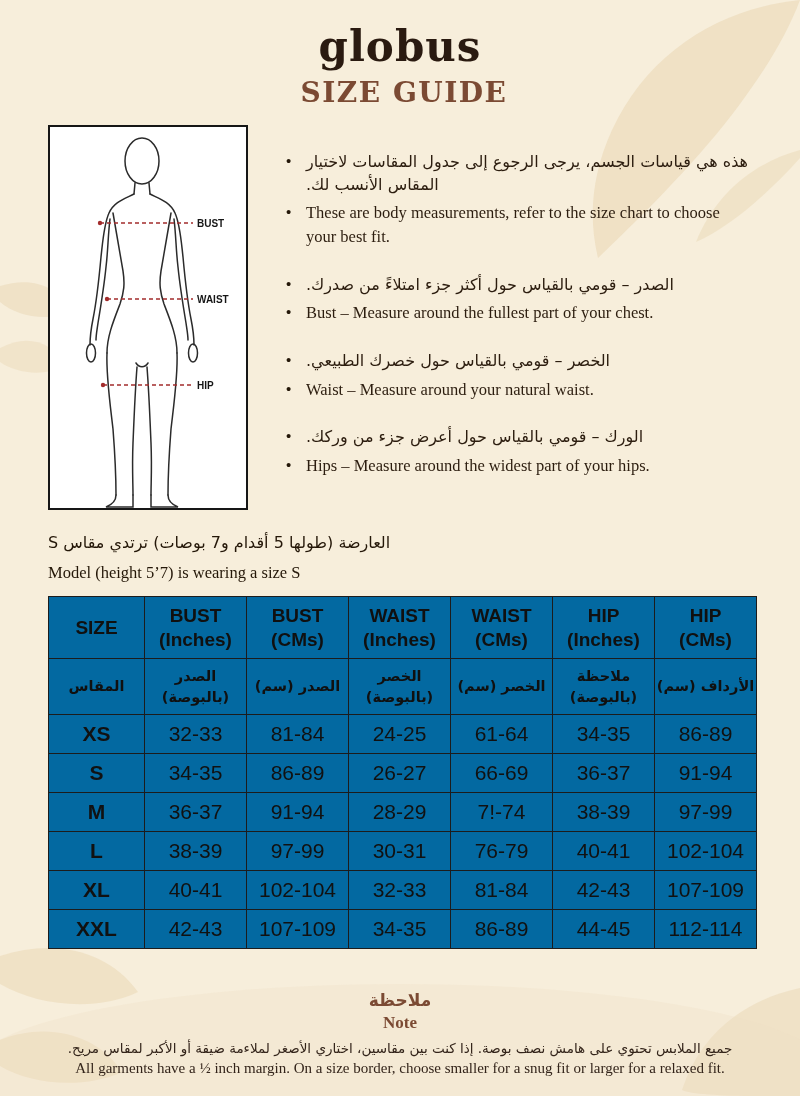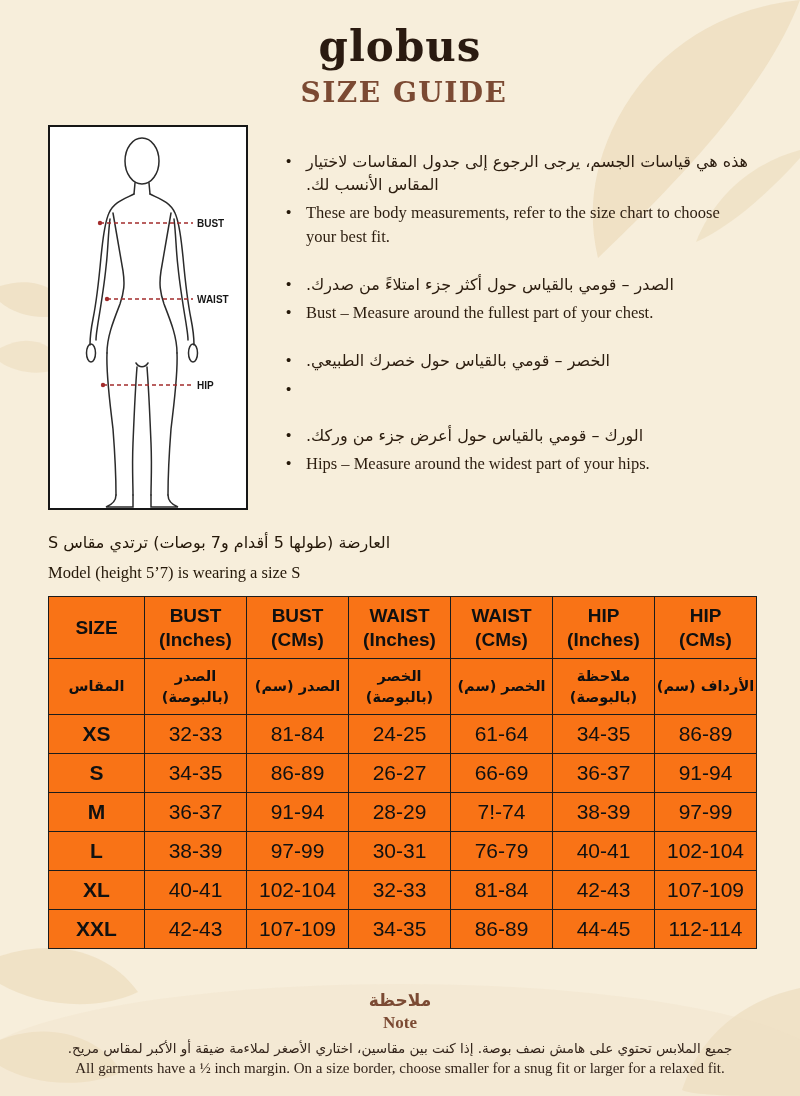--- a/index.html
+++ b/index.html
@@ -50,21 +50,21 @@
     direction: rtl; text-align: left;
     font-family: "DejaVu Sans", sans-serif;
     font-size: 16px; color: #241708; margin-bottom: 11px;
   }
   .model-en { font-family: "Liberation Serif", serif; font-size: 16.5px; color: #241708; }
 
   table.size-table {
     position: absolute; top: 596px; left: 48px;
     width: 708px;
     border-collapse: collapse;
-    background: #f97316;
+    background: #0369a1;
     table-layout: fixed;
   }
   .size-table th, .size-table td {
     border: 1.5px solid #1c1c1c;
     text-align: center; vertical-align: middle;
     padding: 0;
   }
   col.c0 { width: 96px; }
   col.c  { width: 102px; }
   tr.row-en th {
@@ -187,20 +187,21 @@
           <span class="txt">Bust – Measure around the fullest part of your chest.</span>
         </div>
       </div>
       <div class="group">
         <div class="bullet ar">
           <span class="dot">•</span>
           <span class="txt">الخصر – قومي بالقياس حول خصرك الطبيعي.</span>
         </div>
         <div class="bullet en">
           <span class="dot">•</span>
+          <span class="txt">Waist – Measure around your natural waist.</span>
         </div>
       </div>
       <div class="group">
         <div class="bullet ar">
           <span class="dot">•</span>
           <span class="txt">الورك – قومي بالقياس حول أعرض جزء من وركك.</span>
         </div>
         <div class="bullet en">
           <span class="dot">•</span>
           <span class="txt">Hips – Measure around the widest part of your hips.</span>

